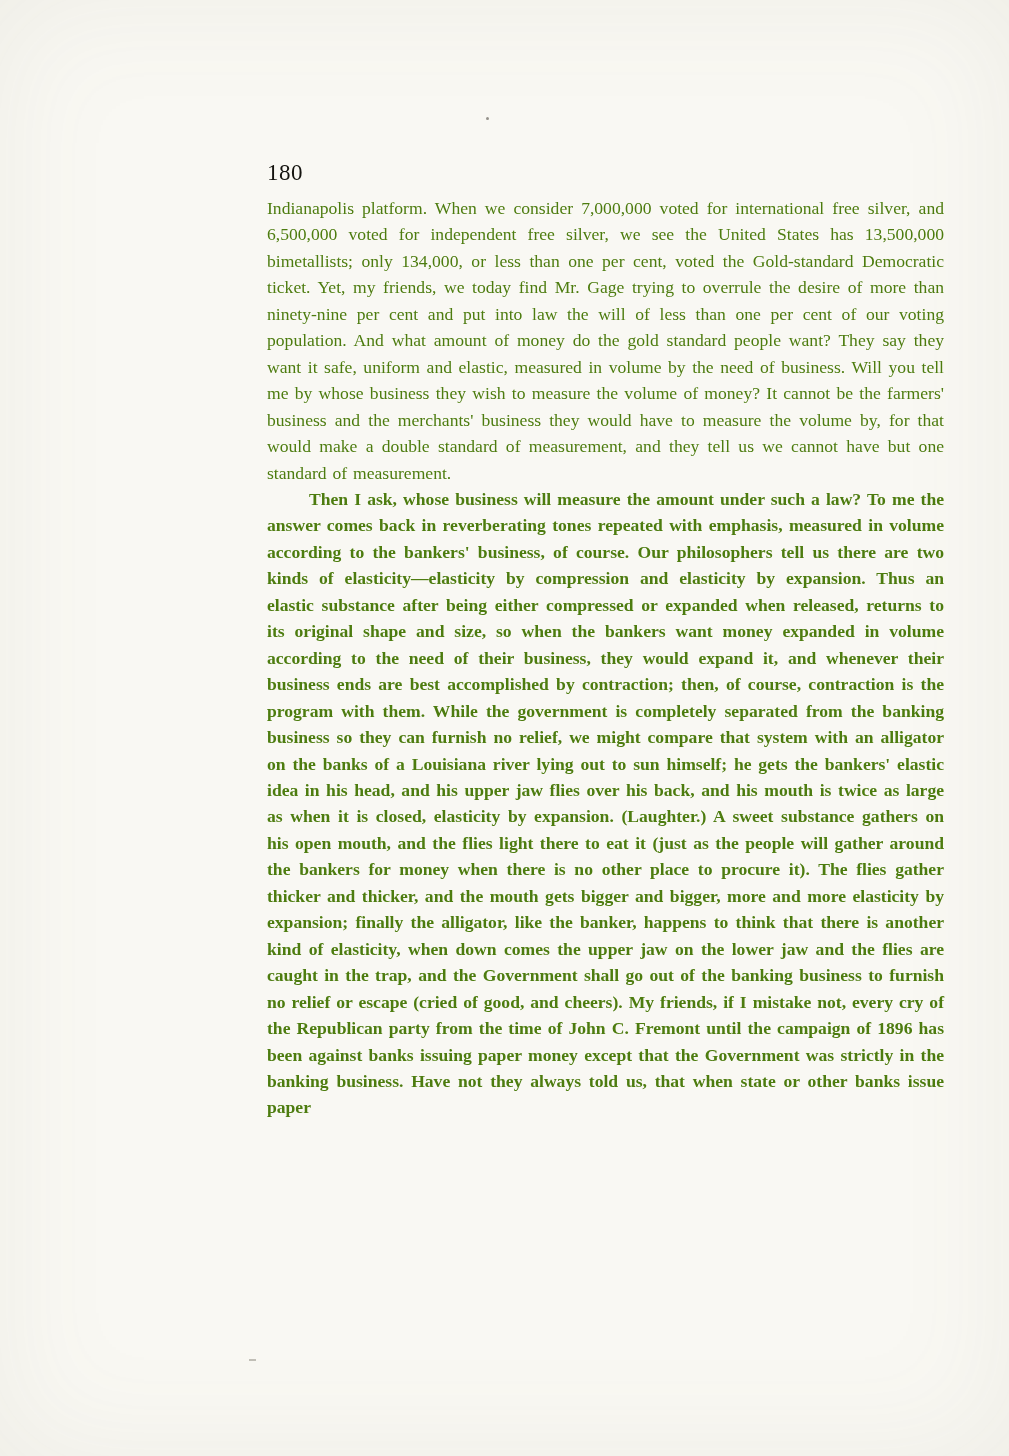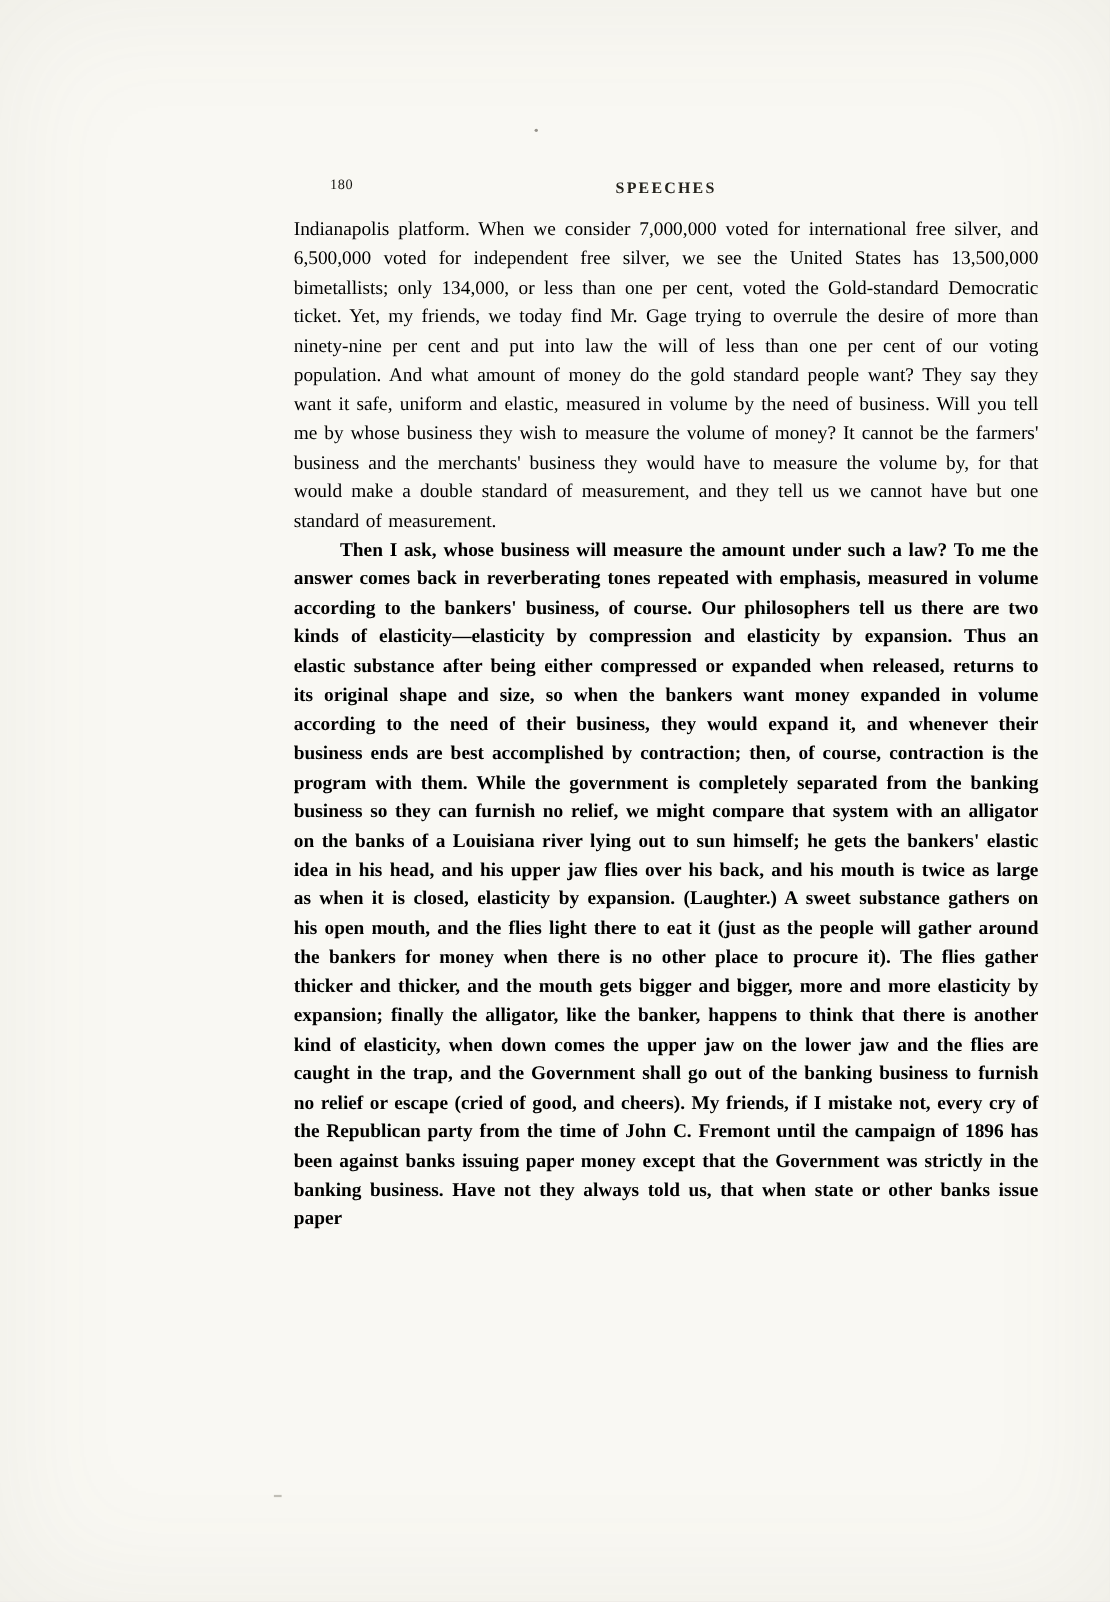--- a/index.html
+++ b/index.html
@@ -48,24 +48,23 @@
     position: absolute;
     left: 267px;
     top: 160px;
     width: 677px;
     height: 26px;
   }
   .page-number {
     position: absolute;
     left: 0;
     top: 0;
-    font-size: 13px;
+    font-size: 23px;
     letter-spacing: 0.5px;
     color: #15140f;
-    margin-left: 33px;
   }
   .running-head {
     position: absolute;
     left: 0;
     right: 0;
     top: 3px;
     text-align: center;
     font-size: 14.5px;
     font-weight: bold;
     letter-spacing: 2px;
@@ -76,38 +75,37 @@
     left: 267px;
     top: 195px;
     width: 677px;
   }
   .para {
     margin: 0;
     font-size: 17.6px;
     line-height: 26.45px;
     text-align: justify;
     word-spacing: 1.5px;
-    color: #000000;
+    color: #4d7c0f;
   }
   .para.indented {
     text-indent: 42px;
     font-weight: bold;
   }
 </style>
 </head>
 <body>
 
 <div class="page">
 
   <span class="artifact-dot"></span>
   <span class="artifact-dash"></span>
 
   <div class="header-row">
     <span class="page-number">180</span>
-    <span class="running-head">SPEECHES</span>
   </div>
 
   <div class="text-block">
     <p class="para">Indianapolis platform. When we consider 7,000,000 voted for international free silver, and 6,500,000 voted for independent free silver, we see the United States has 13,500,000 bimetallists; only 134,000, or less than one per cent, voted the Gold-standard Democratic ticket. Yet, my friends, we today find Mr. Gage trying to overrule the desire of more than ninety-nine per cent and put into law the will of less than one per cent of our voting population. And what amount of money do the gold standard people want? They say they want it safe, uniform and elastic, measured in volume by the need of business. Will you tell me by whose business they wish to measure the volume of money? It cannot be the farmers' business and the merchants' business they would have to measure the volume by, for that would make a double standard of measurement, and they tell us we cannot have but one standard of measurement.</p>
     <p class="para indented">Then I ask, whose business will measure the amount under such a law? To me the answer comes back in reverberating tones repeated with emphasis, measured in volume according to the bankers' business, of course. Our philosophers tell us there are two kinds of elasticity—elasticity by compression and elasticity by expansion. Thus an elastic substance after being either compressed or expanded when released, returns to its original shape and size, so when the bankers want money expanded in volume according to the need of their business, they would expand it, and whenever their business ends are best accomplished by contraction; then, of course, contraction is the program with them. While the government is completely separated from the banking business so they can furnish no relief, we might compare that system with an alligator on the banks of a Louisiana river lying out to sun himself; he gets the bankers' elastic idea in his head, and his upper jaw flies over his back, and his mouth is twice as large as when it is closed, elasticity by expansion. (Laughter.) A sweet substance gathers on his open mouth, and the flies light there to eat it (just as the people will gather around the bankers for money when there is no other place to procure it). The flies gather thicker and thicker, and the mouth gets bigger and bigger, more and more elasticity by expansion; finally the alligator, like the banker, happens to think that there is another kind of elasticity, when down comes the upper jaw on the lower jaw and the flies are caught in the trap, and the Government shall go out of the banking business to furnish no relief or escape (cried of good, and cheers). My friends, if I mistake not, every cry of the Republican party from the time of John C. Fremont until the campaign of 1896 has been against banks issuing paper money except that the Government was strictly in the banking business. Have not they always told us, that when state or other banks issue paper</p>
   </div>
 
 </div>
 
 </body></html>

